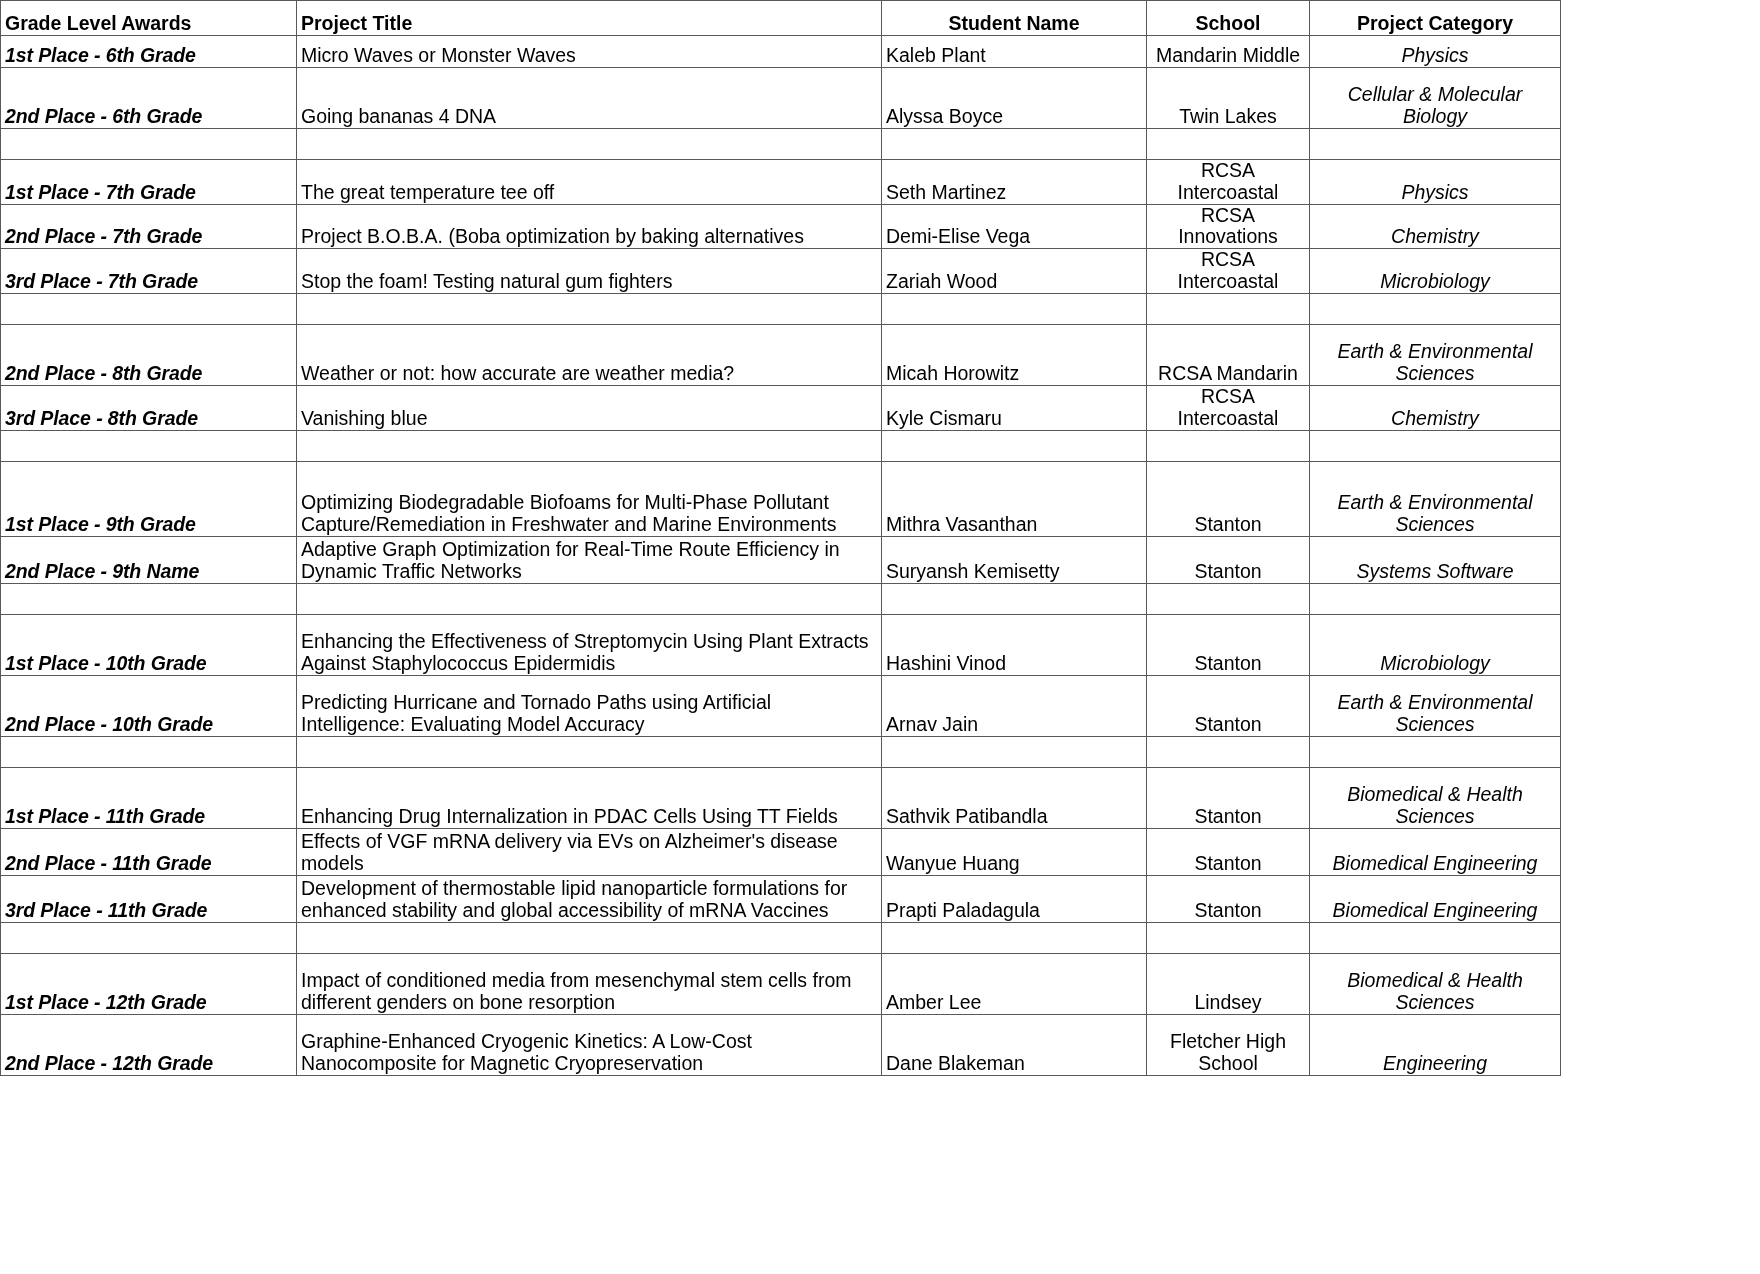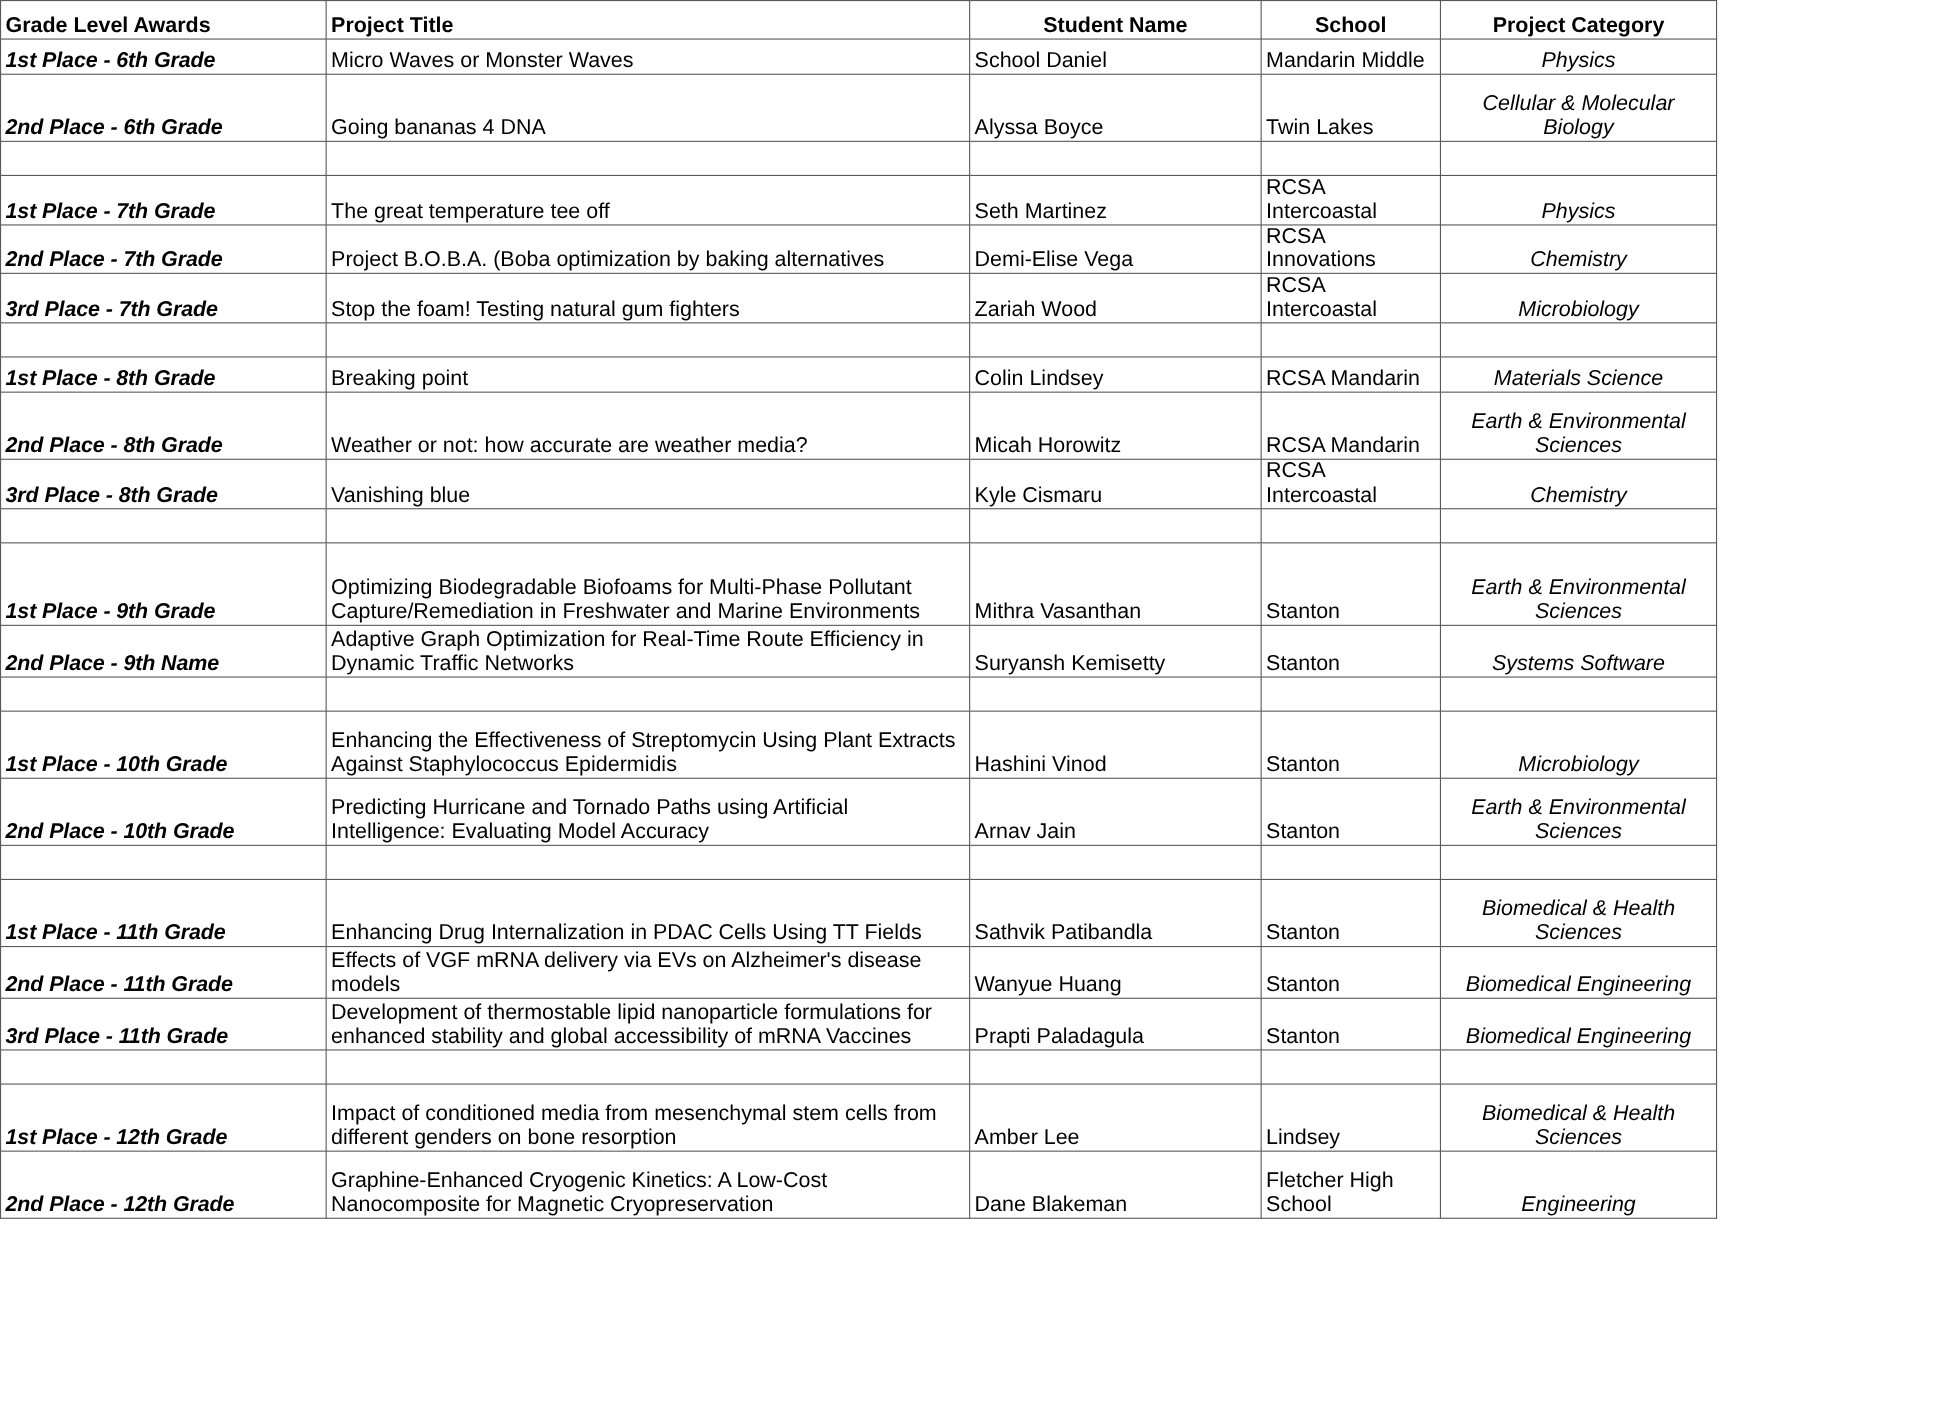--- a/index.html
+++ b/index.html
@@ -52,21 +52,21 @@
   td.award {
     font-weight: bold;
     font-style: italic;
     font-size: 19.5px;
     text-align: left;
     letter-spacing: -0.1px;
   }
   td.title    { text-align: left; vertical-align: top; padding-top: 2px; }
   td.title.vb { vertical-align: bottom; padding-top: 0; }
   td.student  { text-align: left; vertical-align: bottom; }
-  td.school   { text-align: left; vertical-align: bottom; font-size: 18px; }
+  td.school   { text-align: center; vertical-align: bottom; font-size: 18px; }
   td.category { text-align: center; vertical-align: bottom; font-style: italic; }
 
   tr.sep td {
     background: #000000;
     border: 1px solid #000000;
     padding: 0;
     height: 30px;
   }
   tr.sep td.gapcell {
     background: #ffffff;
@@ -99,21 +99,21 @@
       <th>Student Name</th>
       <th>School</th>
       <th>Project Category</th>
     </tr>
   </thead>
   <tbody>
 
     <tr class="h-short">
       <td class="award">1st Place - 6th Grade</td>
       <td class="title vb">Micro Waves or Monster Waves</td>
-      <td class="student">School Daniel</td>
+      <td class="student">Kaleb Plant</td>
       <td class="school">Mandarin Middle</td>
       <td class="category">Physics</td>
     </tr>
     <tr class="h-tall">
       <td class="award">2nd Place - 6th Grade</td>
       <td class="title">Going bananas 4 DNA</td>
       <td class="student">Alyssa Boyce</td>
       <td class="school">Twin Lakes</td>
       <td class="category">Cellular &amp; Molecular Biology</td>
     </tr>
@@ -149,27 +149,20 @@
     </tr>
 
     <tr class="sep">
       <td></td>
       <td></td>
       <td></td>
       <td class="gapcell"></td>
       <td></td>
     </tr>
 
-    <tr class="h-short">
-      <td class="award">1st Place - 8th Grade</td>
-      <td class="title vb">Breaking point</td>
-      <td class="student">Colin Lindsey</td>
-      <td class="school">RCSA Mandarin</td>
-      <td class="category">Materials Science</td>
-    </tr>
     <tr class="h-tall">
       <td class="award">2nd Place - 8th Grade</td>
       <td class="title">Weather or not: how accurate are weather media?</td>
       <td class="student">Micah Horowitz</td>
       <td class="school">RCSA Mandarin</td>
       <td class="category">Earth &amp; Environmental Sciences</td>
     </tr>
     <tr class="h-short">
       <td class="award">3rd Place - 8th Grade</td>
       <td class="title vb">Vanishing blue</td>

